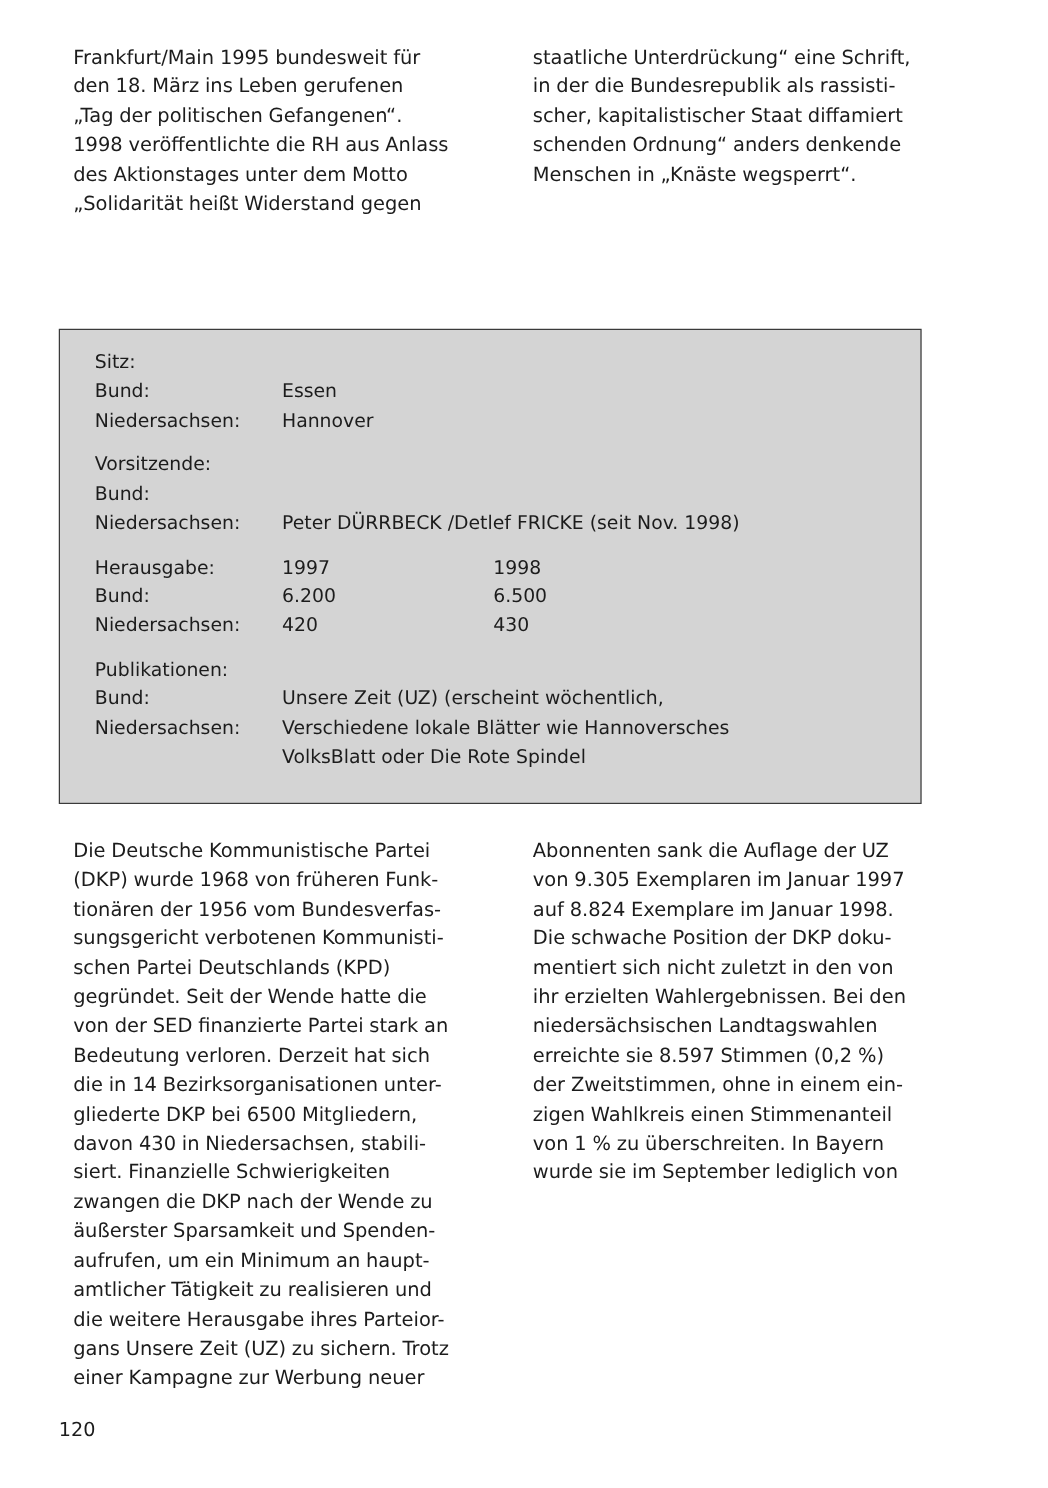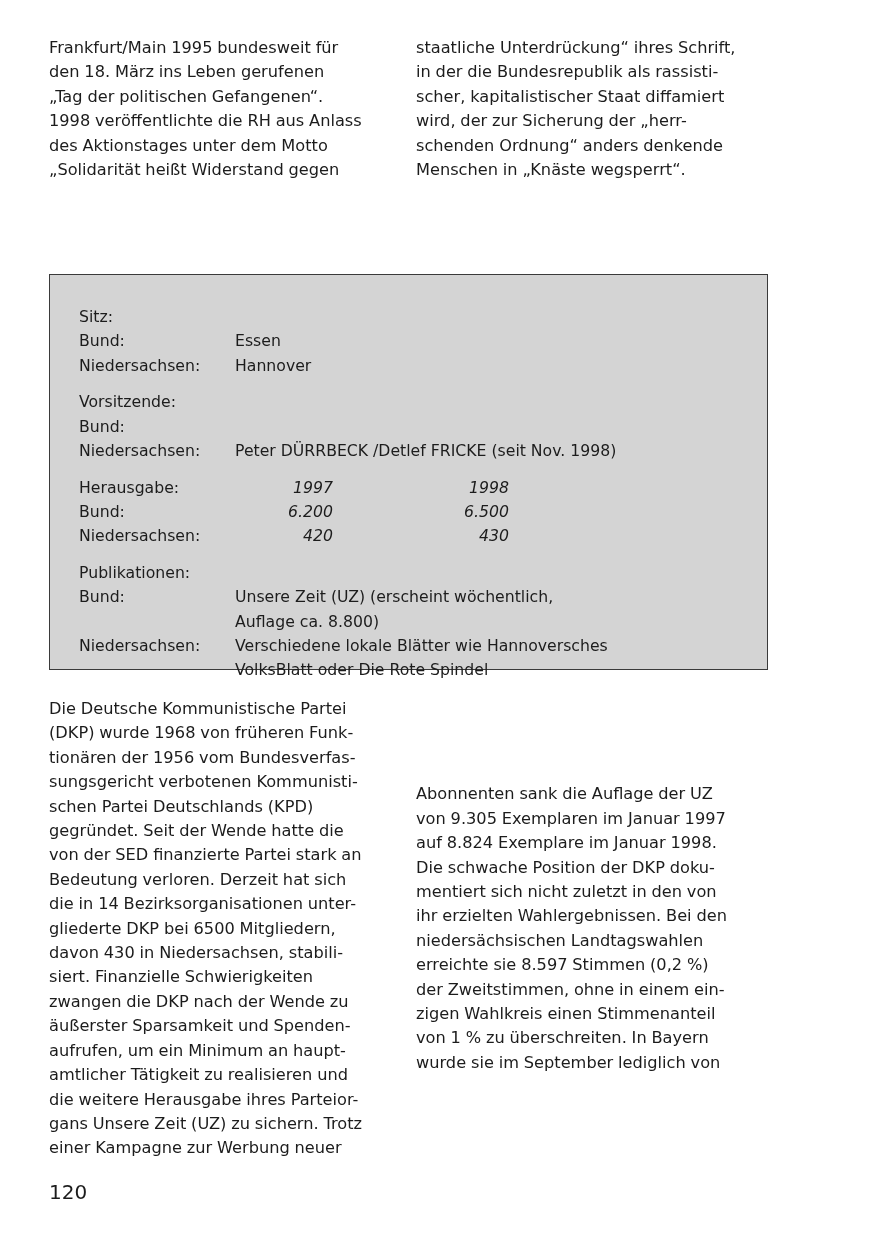--- a/index.html
+++ b/index.html
@@ -17,25 +17,24 @@
   }
   .page {
     position: absolute;
     inset: 0;
     padding: 0;
   }
 
   
   .cols {
     position: absolute;
-    left: 49px;
+    left: 61px;
     width: 775px;
     display: flex;
-    gap: 20px;
-    align-items: center;
+    gap: 36px;
   }
   .cols.top  { top: 36px; }
   .cols.bot  { top: 697px; }
 
   .col {
     width: 347px;
     flex: 0 0 347px;
   }
 
   .para {
@@ -67,21 +66,21 @@
     top: 274px;
     width: 719px;
     height: 396px;
     background: #d4d4d4;
     border: 1.6px solid #3a3a3a;
     box-sizing: border-box;
   }
   .info-inner {
     position: absolute;
     left: 29px;
-    top: 30px;
+    top: 15px;
     right: 10px;
   }
   .grp { margin-bottom: 12.5px; }
   .grp:last-child { margin-bottom: 0; }
 
   .row {
     display: flex;
     align-items: baseline;
     font-size: 15.7px;
     line-height: 24.3px;
@@ -93,31 +92,30 @@
     width: 156px;
   }
   .val { flex: 1 1 auto; }
   .val.cont { }
 
   
   .row.num .lbl { flex: 0 0 156px; width: 156px; }
   .numcell {
     display: inline-block;
     width: 98px;
-    text-align: right;
-    font-style: italic;
+    text-align: left;
   }
   .numcell.second { margin-left: 78px; }
 
   
   .folio {
     position: absolute;
     left: 49px;
     top: 1182px;
-    font-size: 20px;
+    font-size: 16px;
     line-height: 20px;
     color: #1c1c1c;
   }
 </style>
 </head>
 <body>
 
 <div class="page">
 
   <div class="cols top">
@@ -126,24 +124,23 @@
         <span class="ln">Frankfurt/Main 1995 bundesweit für</span>
         <span class="ln">den 18. März ins Leben gerufenen</span>
         <span class="ln">„Tag der politischen Gefangenen“.</span>
         <span class="ln">1998 veröffentlichte die RH aus Anlass</span>
         <span class="ln">des Aktionstages unter dem Motto</span>
         <span class="ln">„Solidarität heißt Widerstand gegen</span>
       </p>
     </div>
     <div class="col">
       <p class="para">
-        <span class="ln">staatliche Unterdrückung“ ihres Schrift,</span>
+        <span class="ln">staatliche Unterdrückung“ eine Schrift,</span>
         <span class="ln">in der die Bundesrepublik als rassisti-</span>
         <span class="ln">scher, kapitalistischer Staat diffamiert</span>
-        <span class="ln">wird, der zur Sicherung der „herr-</span>
         <span class="ln">schenden Ordnung“ anders denkende</span>
         <span class="ln">Menschen in „Knäste wegsperrt“.</span>
       </p>
     </div>
   </div>
 
 
   <div class="info-box">
     <div class="info-inner">
 
@@ -192,24 +189,20 @@
         </div>
       </div>
 
       <div class="grp">
         <div class="row">
           <span class="lbl">Publikationen:</span>
         </div>
         <div class="row">
           <span class="lbl">Bund:</span>
           <span class="val">Unsere Zeit (UZ) (erscheint wöchentlich,</span>
-        </div>
-        <div class="row">
-          <span class="lbl"></span>
-          <span class="val cont">Auflage ca. 8.800)</span>
         </div>
         <div class="row">
           <span class="lbl">Niedersachsen:</span>
           <span class="val">Verschiedene lokale Blätter wie Hannoversches</span>
         </div>
         <div class="row">
           <span class="lbl"></span>
           <span class="val cont">VolksBlatt oder Die Rote Spindel</span>
         </div>
       </div>

